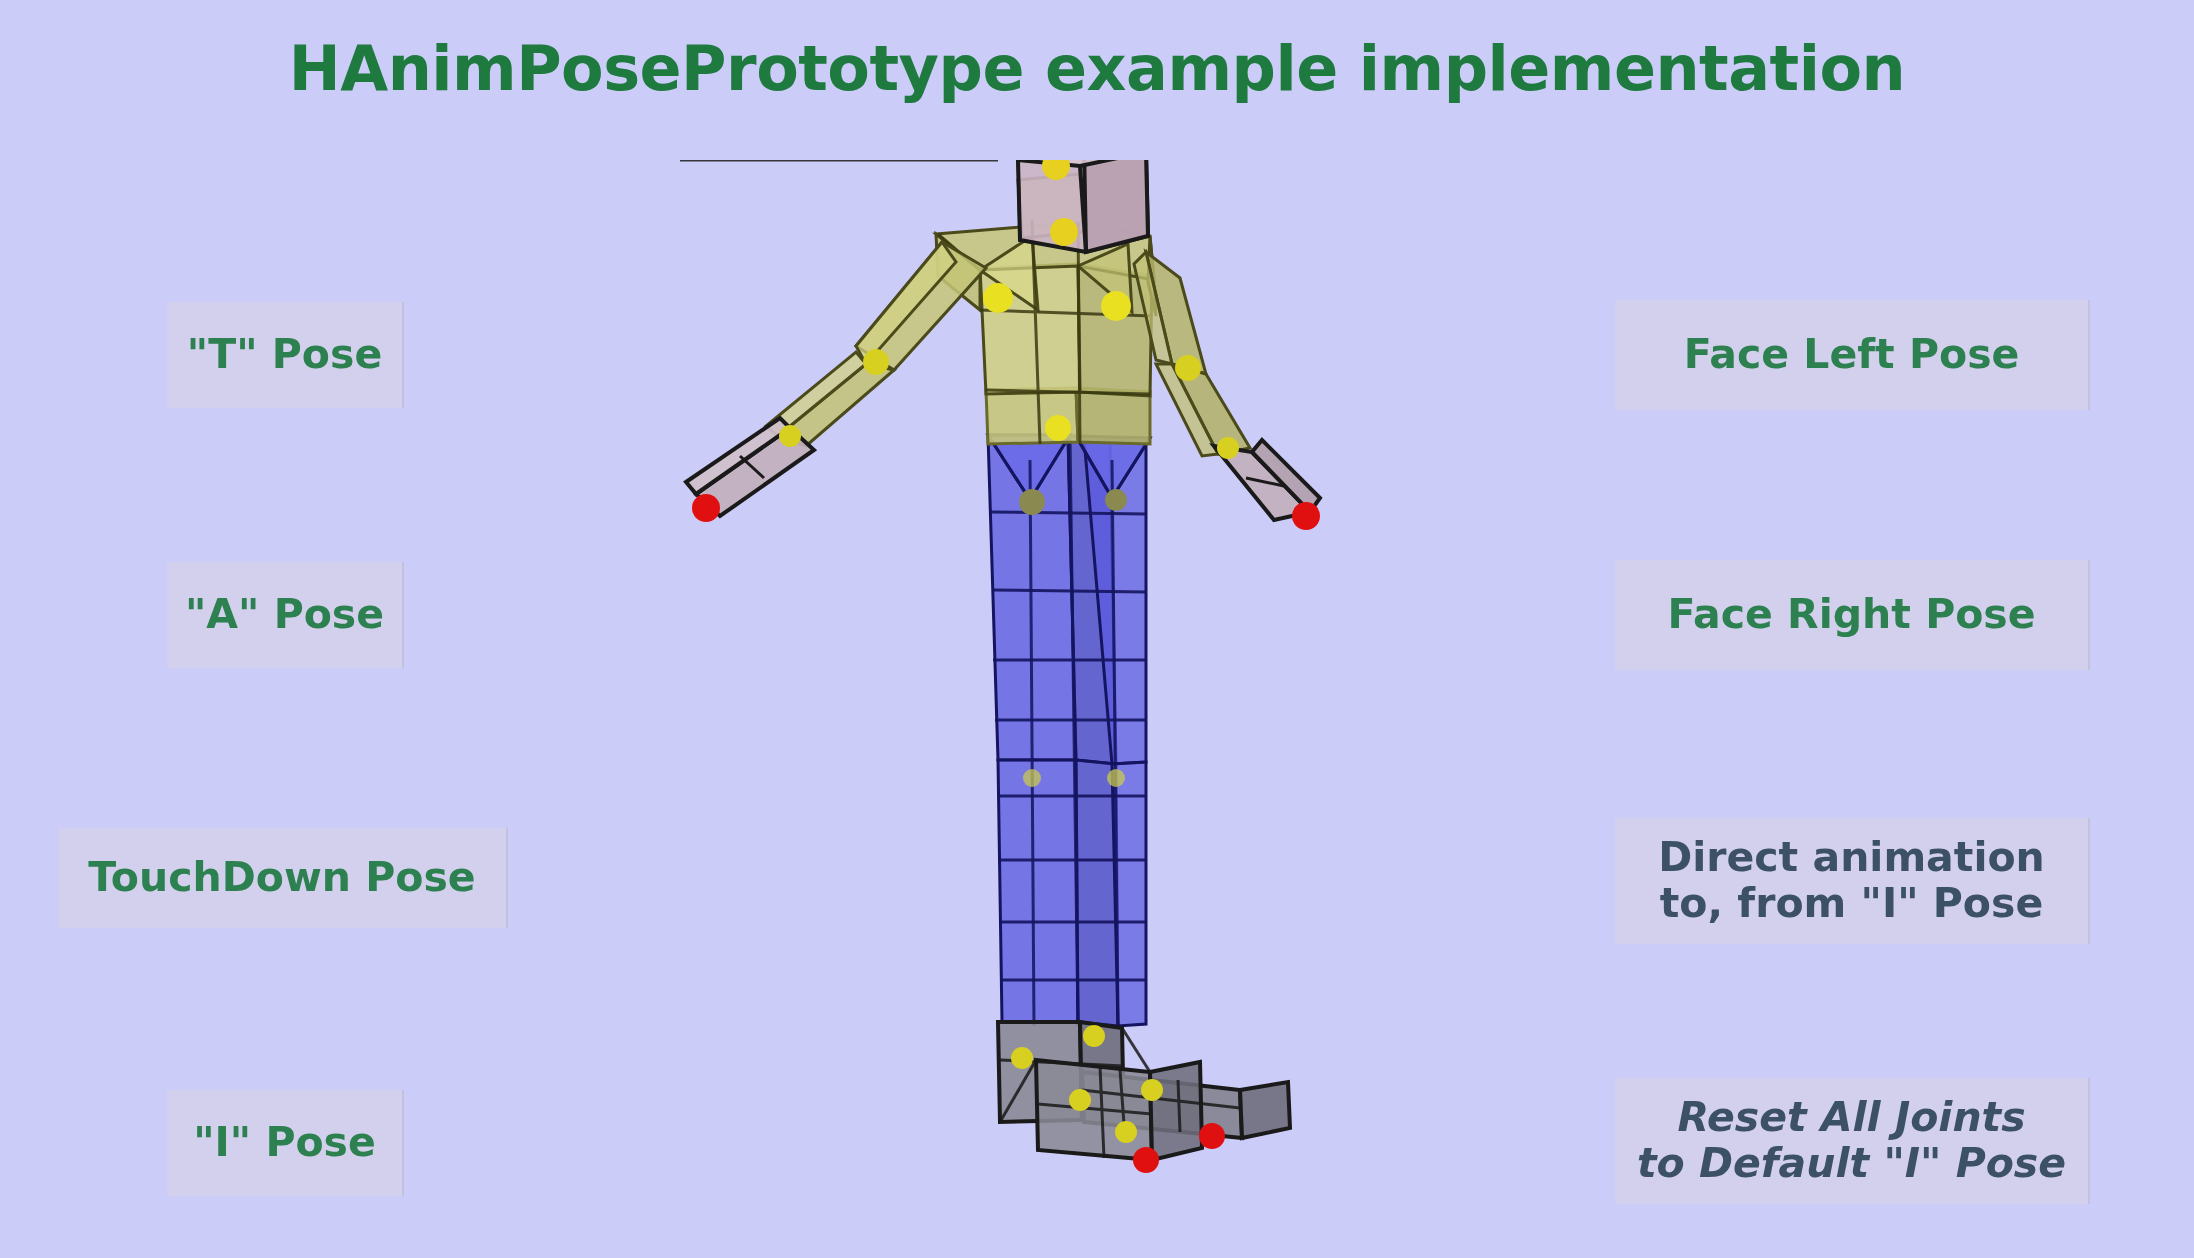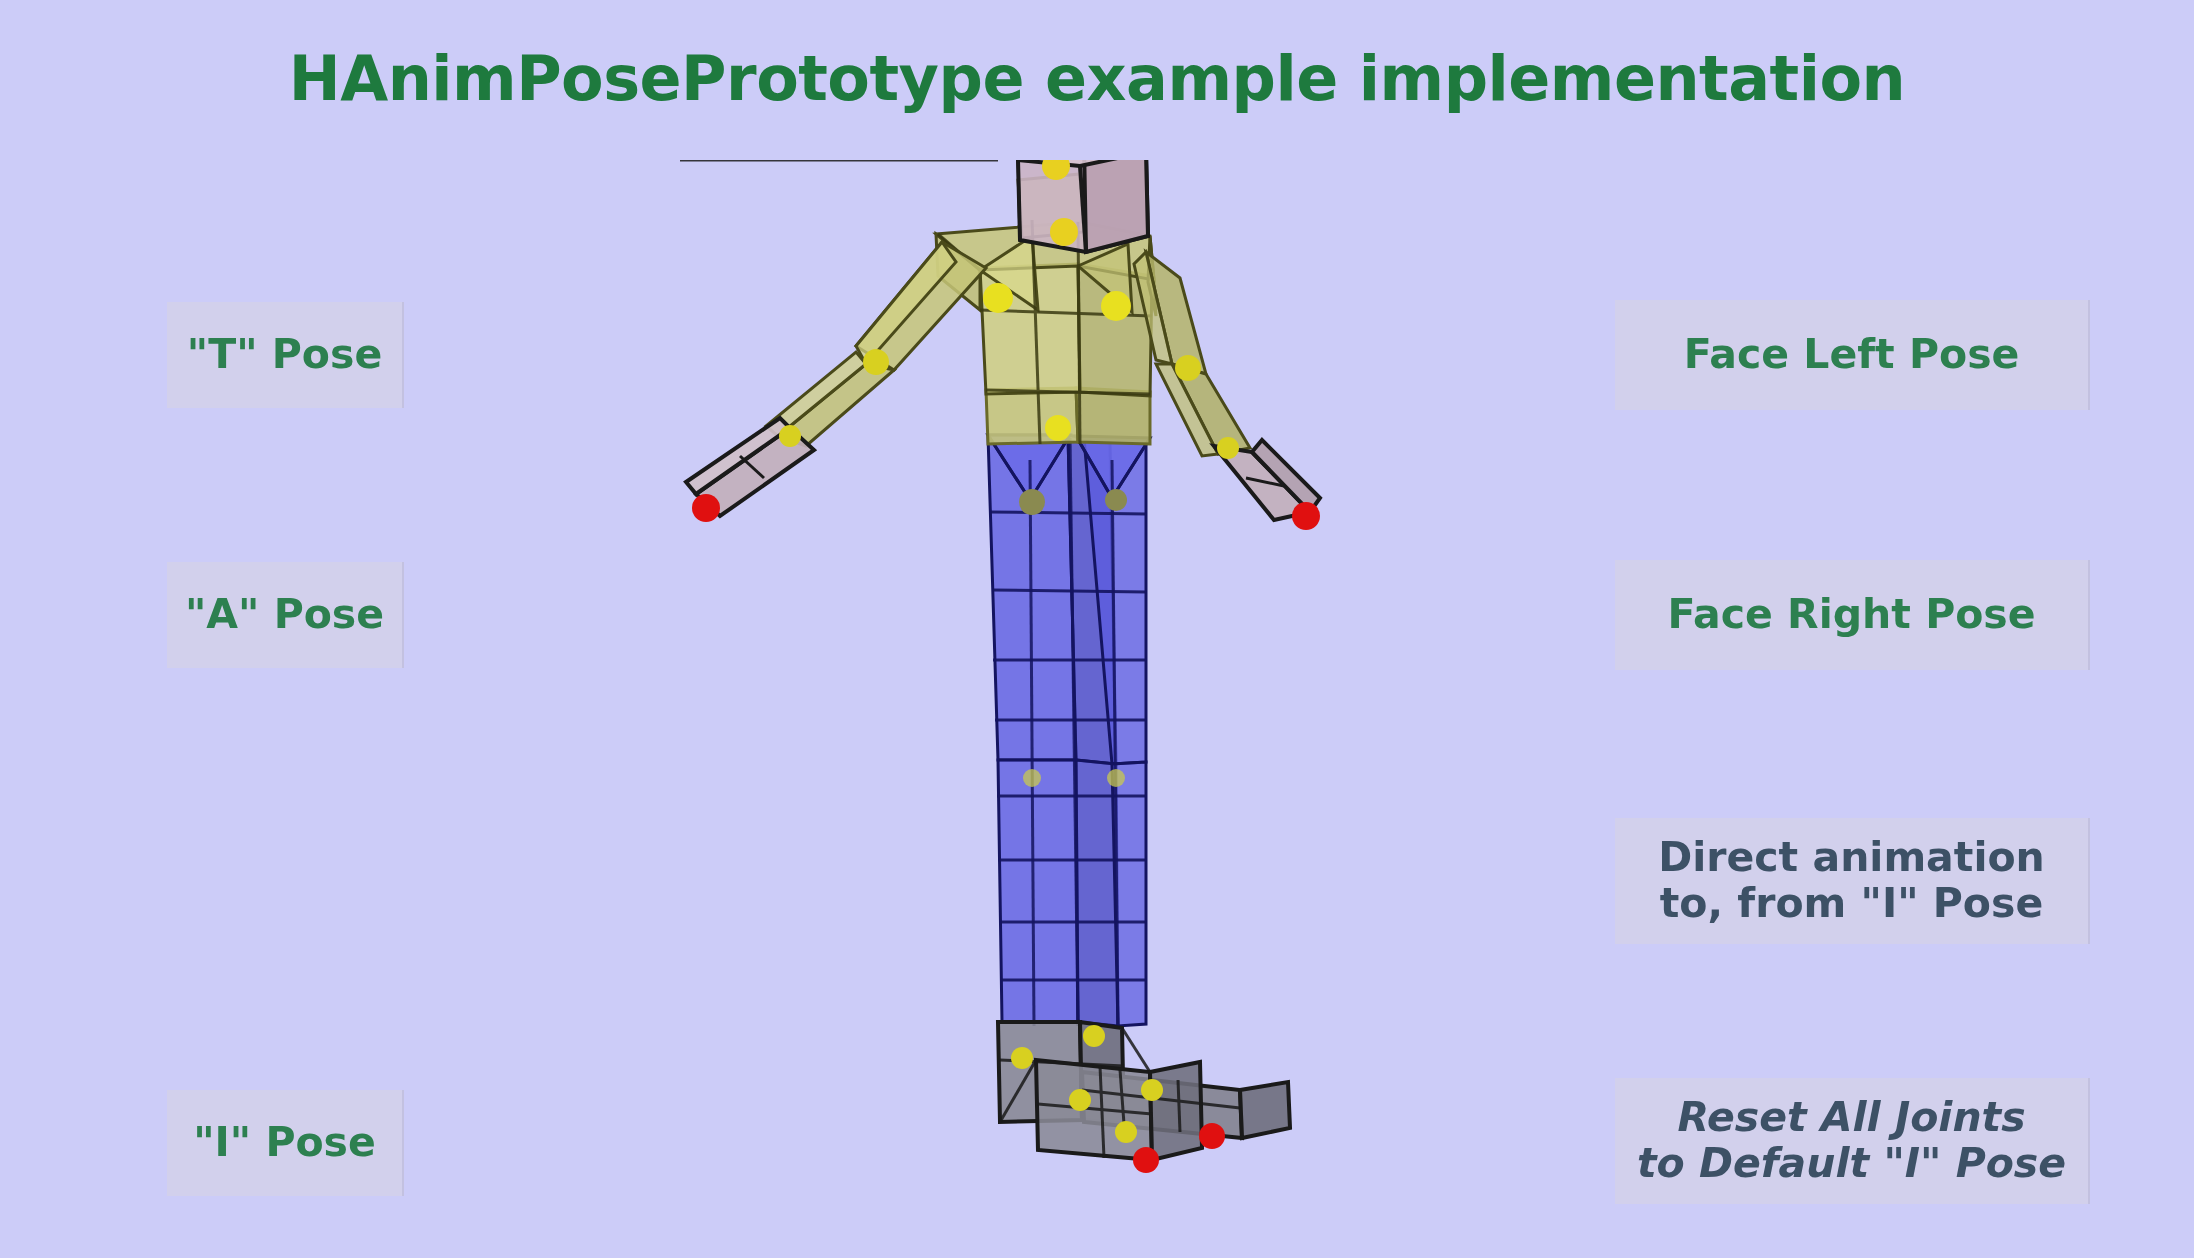--- a/index.html
+++ b/index.html
@@ -13,21 +13,21 @@
     height: 1258px;
     background: #ccccf8;
     overflow: hidden;
     font-family: "DejaVu Sans", sans-serif;
   }
 
   
   #page-title {
     position: absolute;
     left: 0;
-    top: 42px;
+    top: 32px;
     width: 2194px;
     text-align: center;
     font-family: "DejaVu Sans", sans-serif;
     font-size: 62px;
     font-weight: bold;
     color: #1e7a3e;
     letter-spacing: -0.5px;
     white-space: nowrap;
   }
 
@@ -85,20 +85,23 @@
   <div id="page-title">HAnimPosePrototype example implementation</div>
 
   <div class="pose-button" id="btn-t-pose">
     <span class="btn-label green-label">"T" Pose</span>
   </div>
 
   <div class="pose-button" id="btn-a-pose">
     <span class="btn-label green-label">"A" Pose</span>
   </div>
 
+  <div class="pose-button" id="btn-touchdown">
+    <span class="btn-label green-label">TouchDown Pose</span>
+  </div>
 
   <div class="pose-button" id="btn-i-pose">
     <span class="btn-label green-label">"I" Pose</span>
   </div>
 
   <div class="pose-button" id="btn-face-right">
     <span class="btn-label green-label">Face Right Pose</span>
   </div>
 
   <div class="pose-button" id="btn-face-left">

